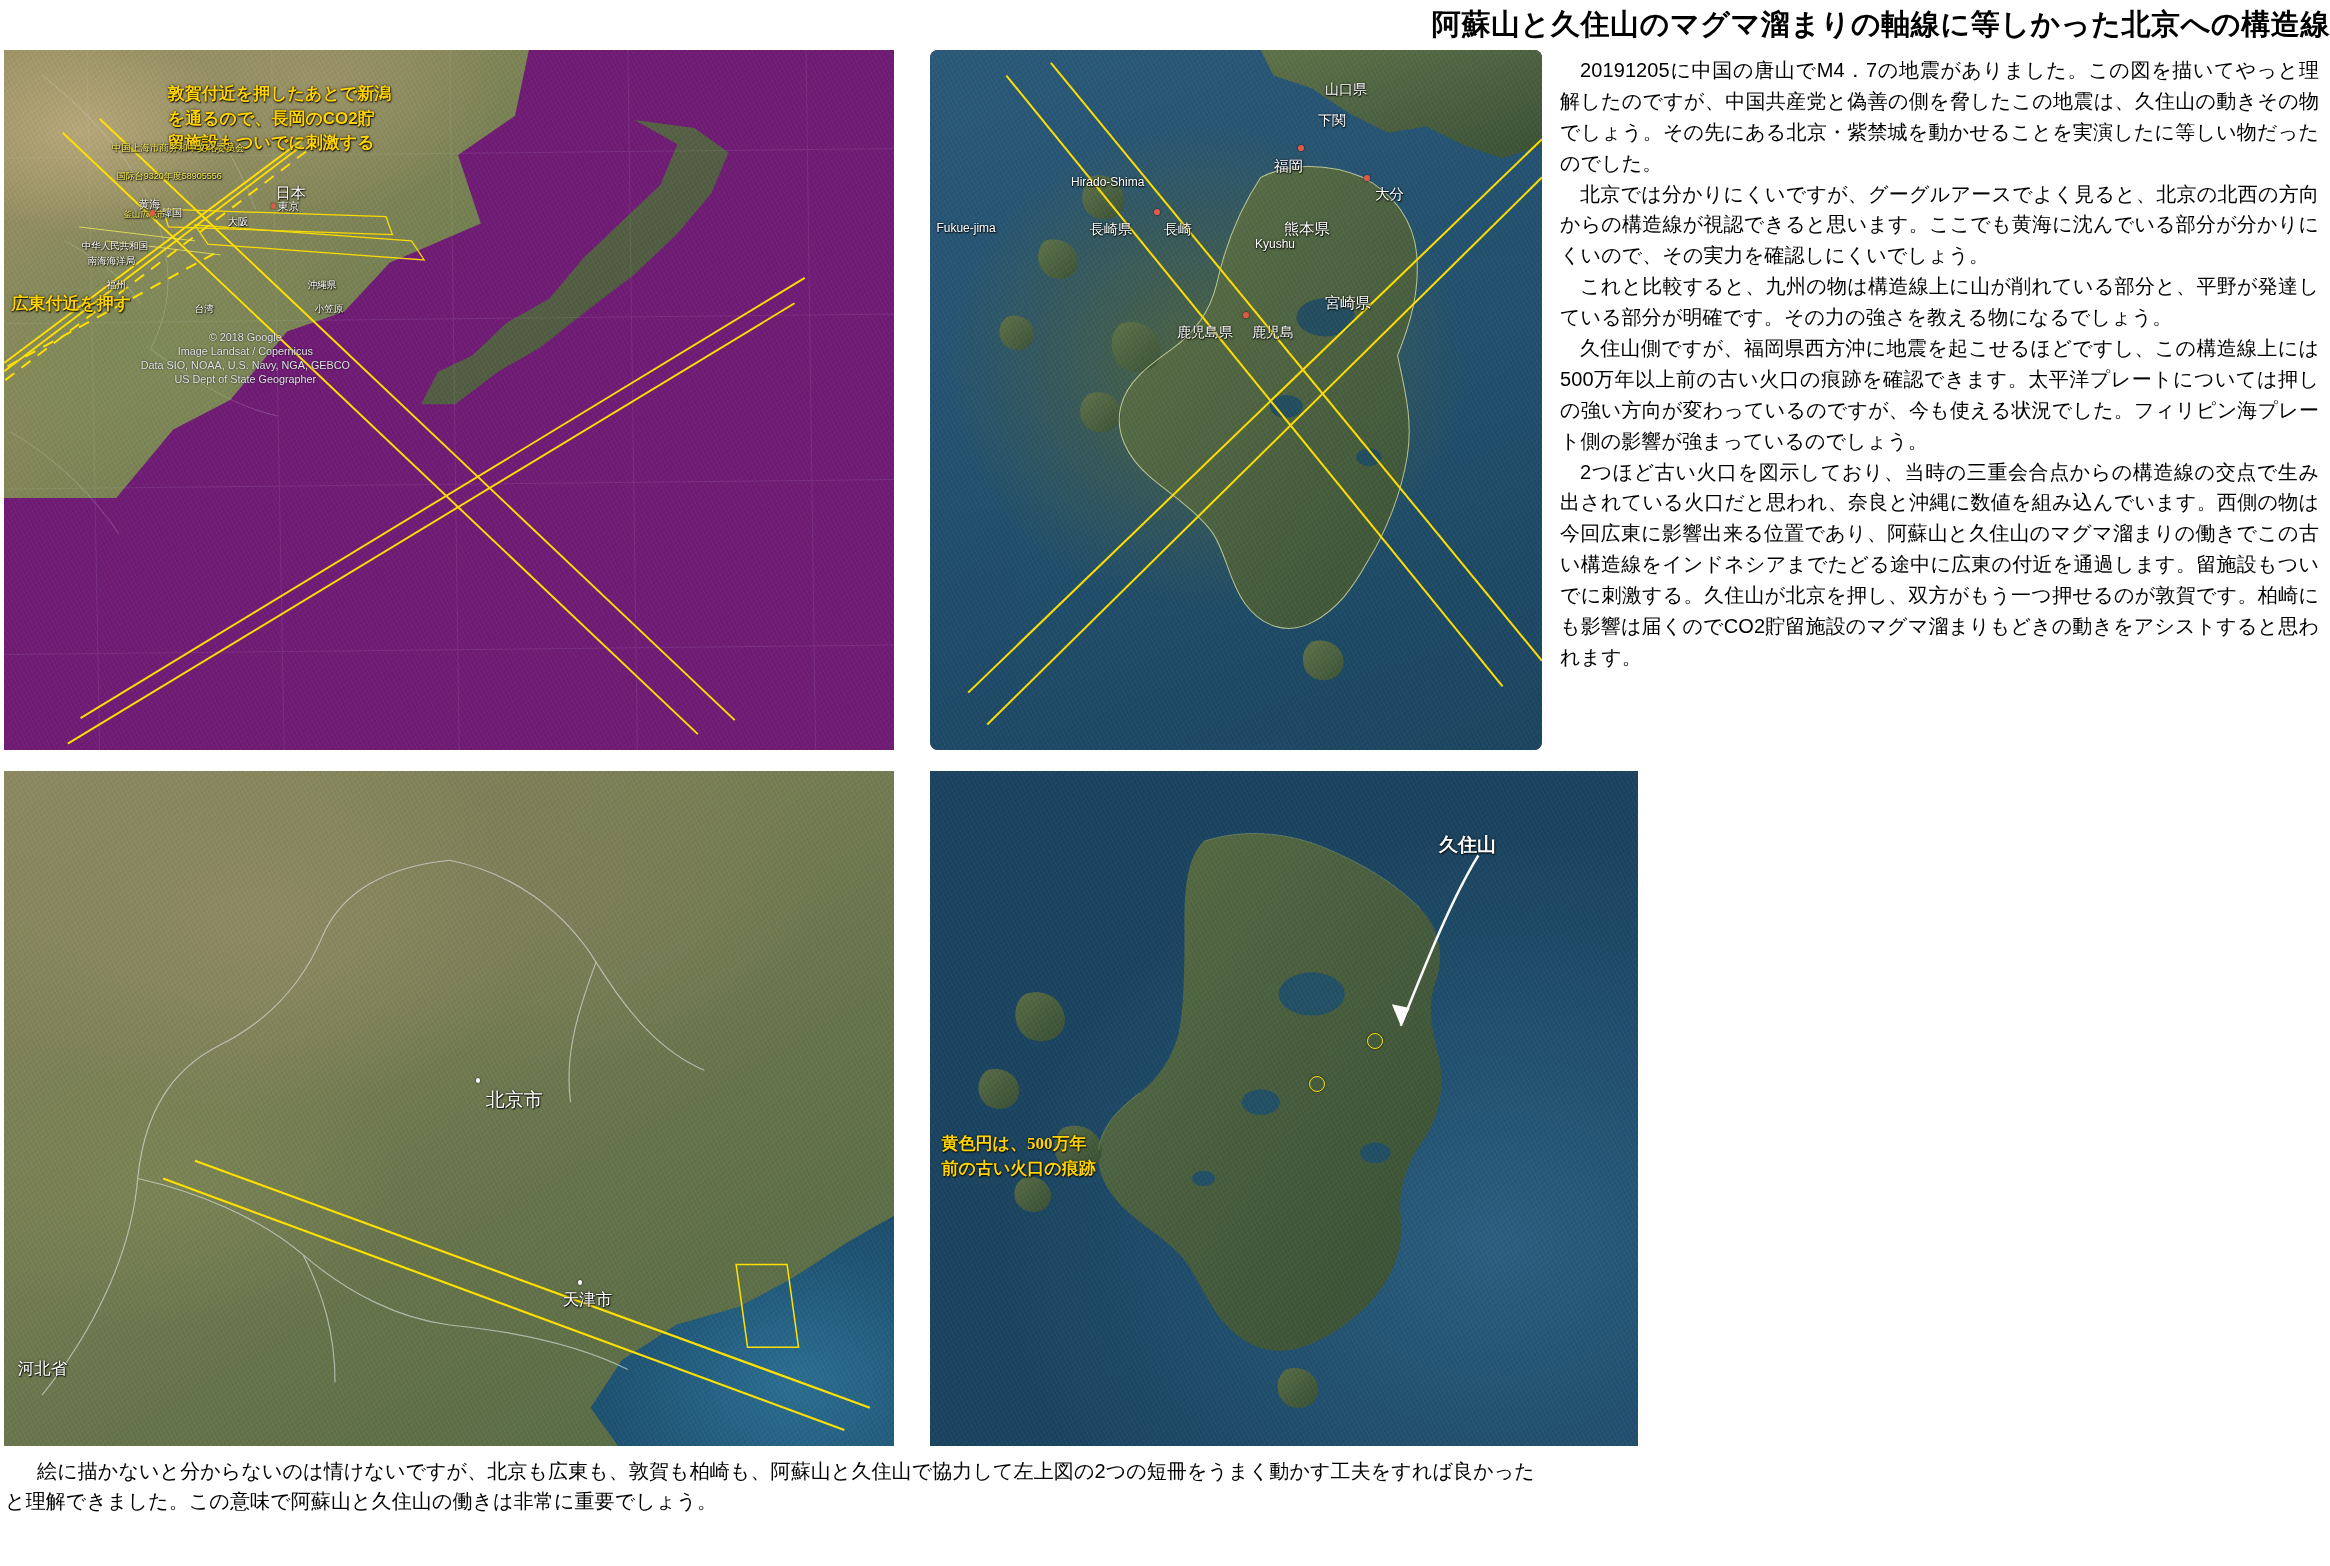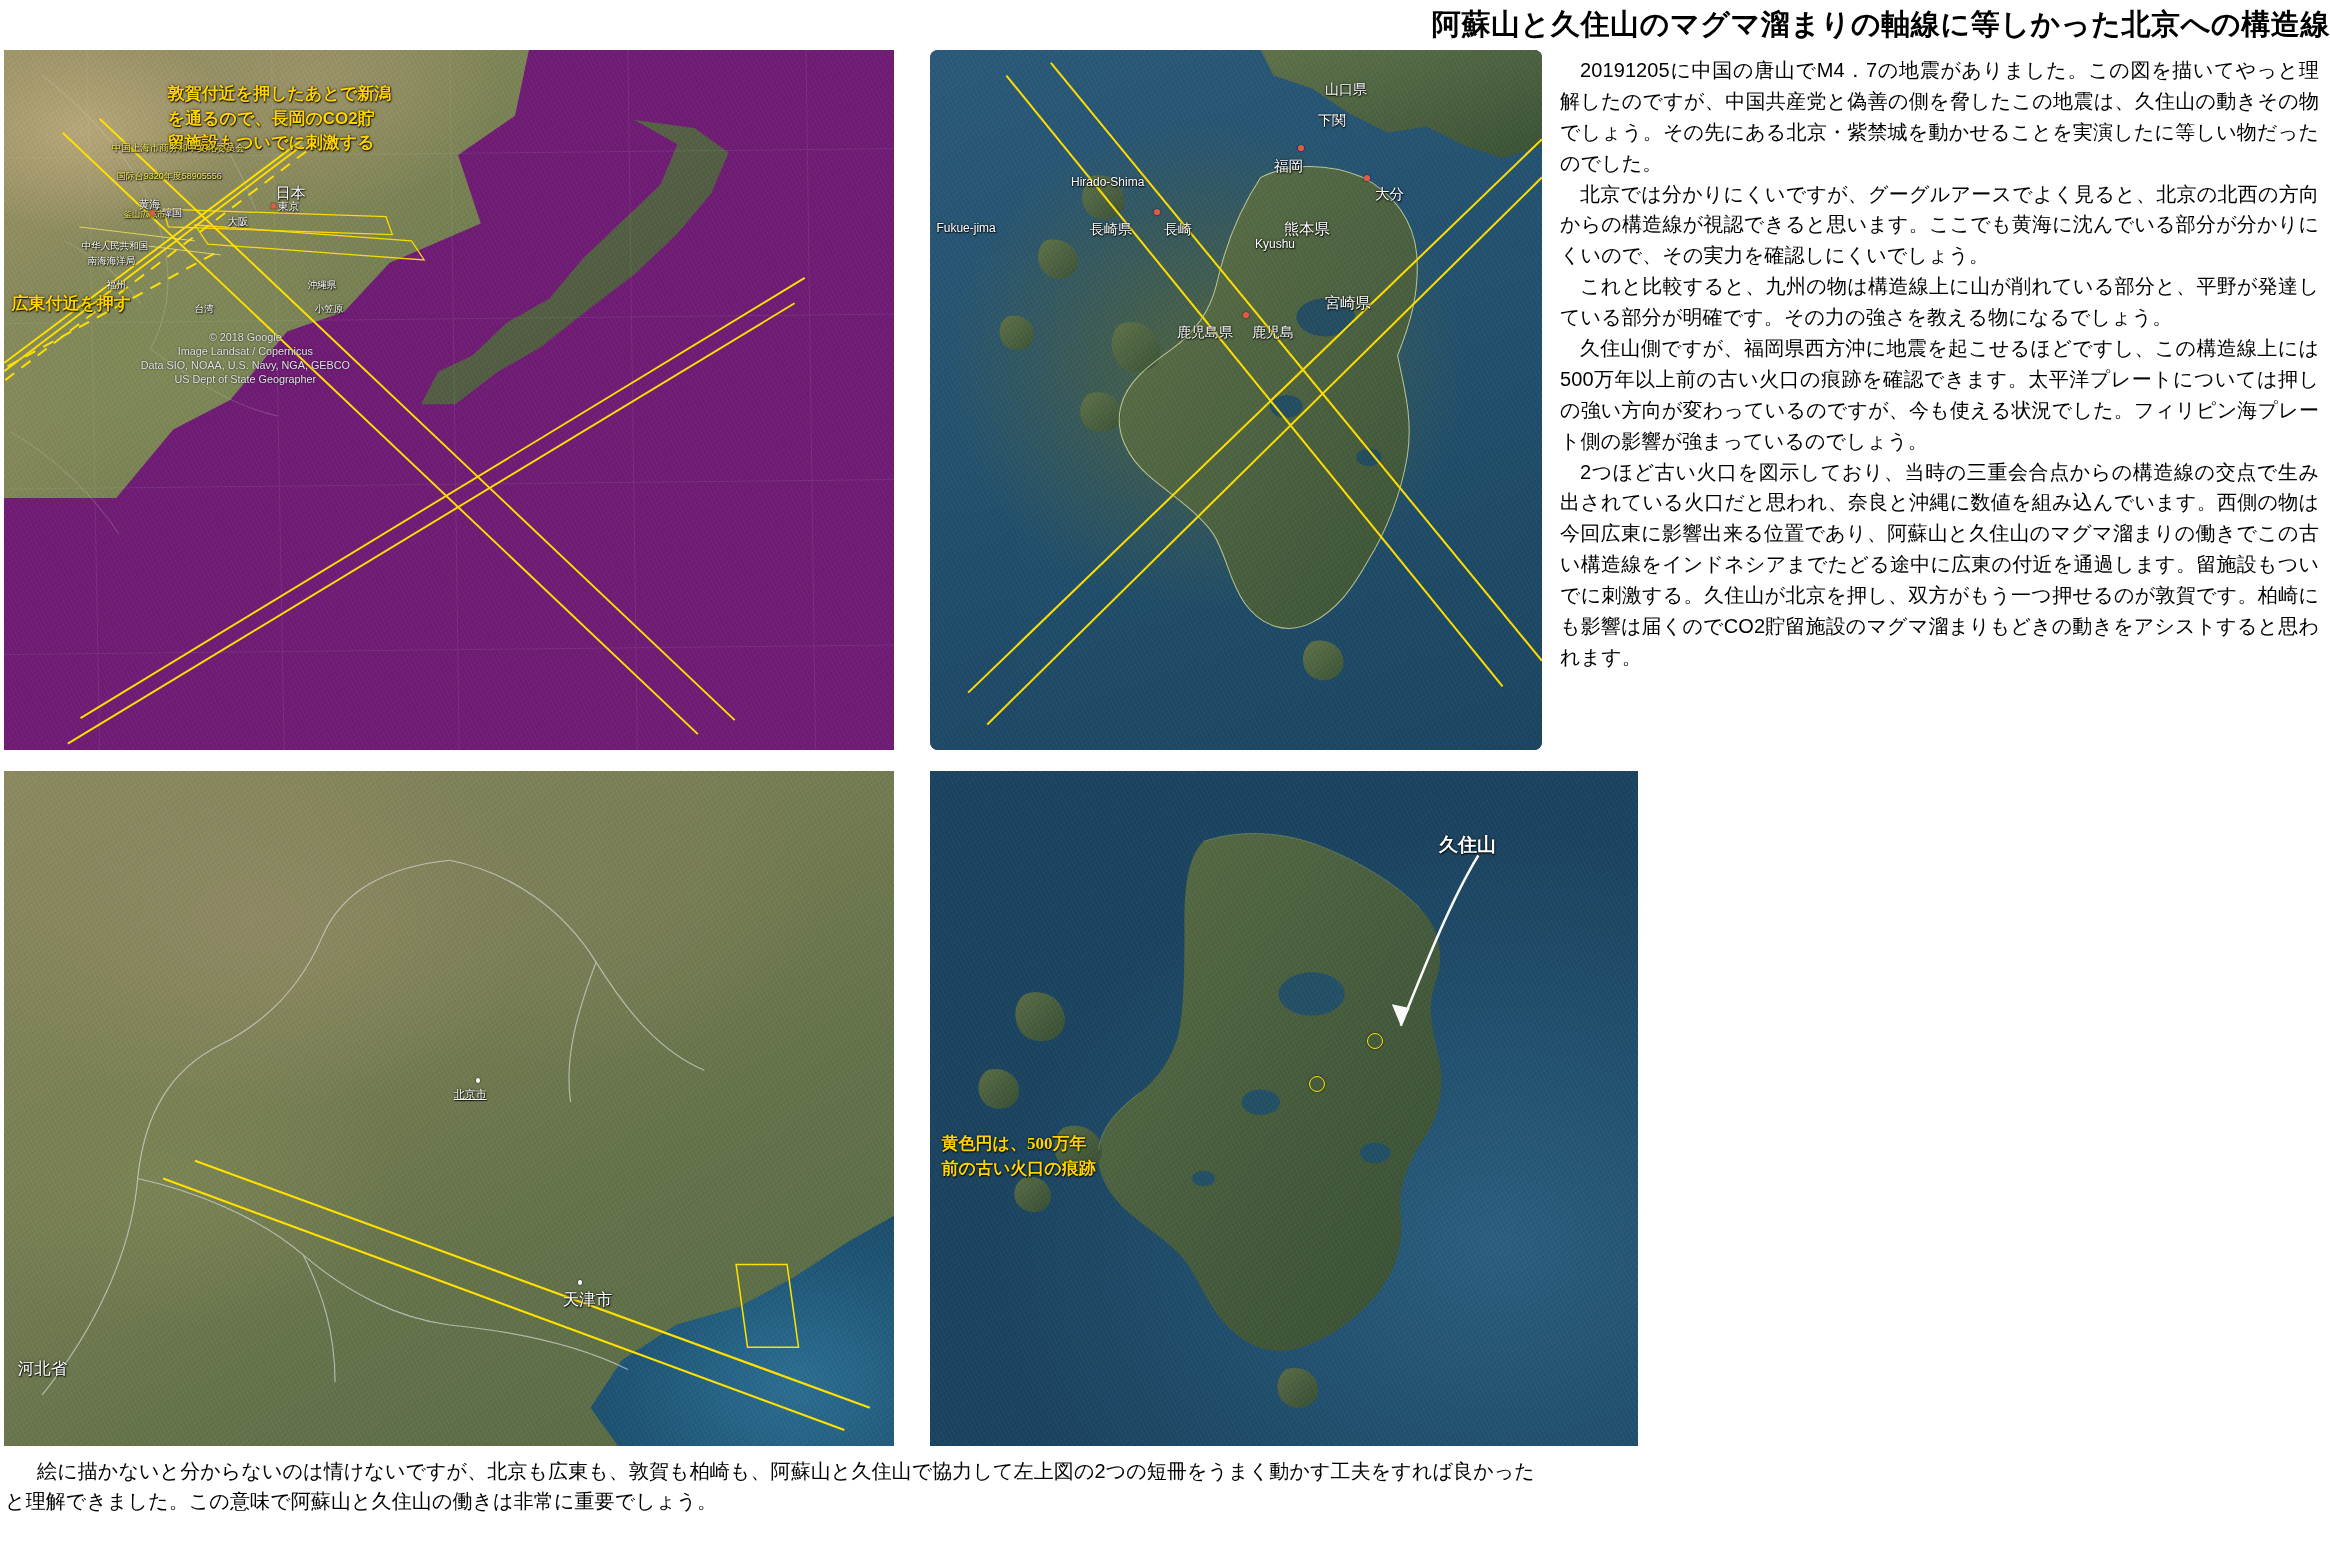--- a/index.html
+++ b/index.html
@@ -367,21 +367,21 @@
       </g>
       <g stroke="#ffe000" stroke-width="3.4" fill="none">
         <path d="M250 640 L1320 1035"></path>
         <path d="M300 612 L1360 1000"></path>
       </g>
       <g stroke="#ffe000" stroke-width="2.4" fill="none">
         <path d="M1150 775 L1230 775 L1248 905 L1168 905 Z"></path>
       </g>
     </svg>
 
-    <div class="label-w" style="left:450px; top:316px; font-size:11px;text-decoration:underline;">北京市</div>
+    <div class="label-w" style="left:482px; top:316px; font-size:19px;">北京市</div>
     <div class="label-w" style="left:559px; top:518px; font-size:16.5px;">天津市</div>
     <div class="label-w" style="left:14px; top:587px; font-size:16.5px;">河北省</div>
     <div class="dot-city" style="left:472px; top:307px;"></div>
     <div class="dot-city" style="left:574px; top:509px;"></div>
   </div>
 
   <div class="fig" id="fig-br">
     <div class="sea2"></div>
 
     <svg width="612" height="675" viewBox="0 0 962 1060" style="position:absolute;left:0;top:0">

